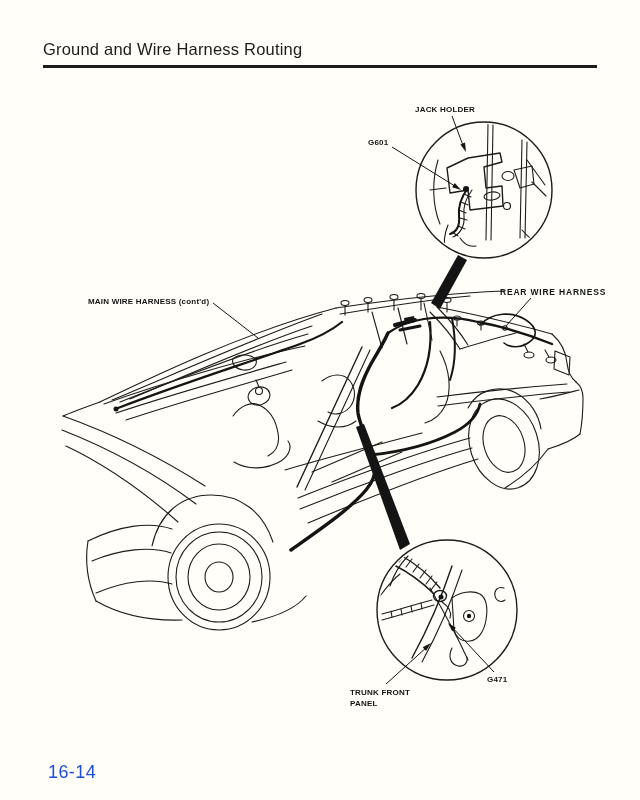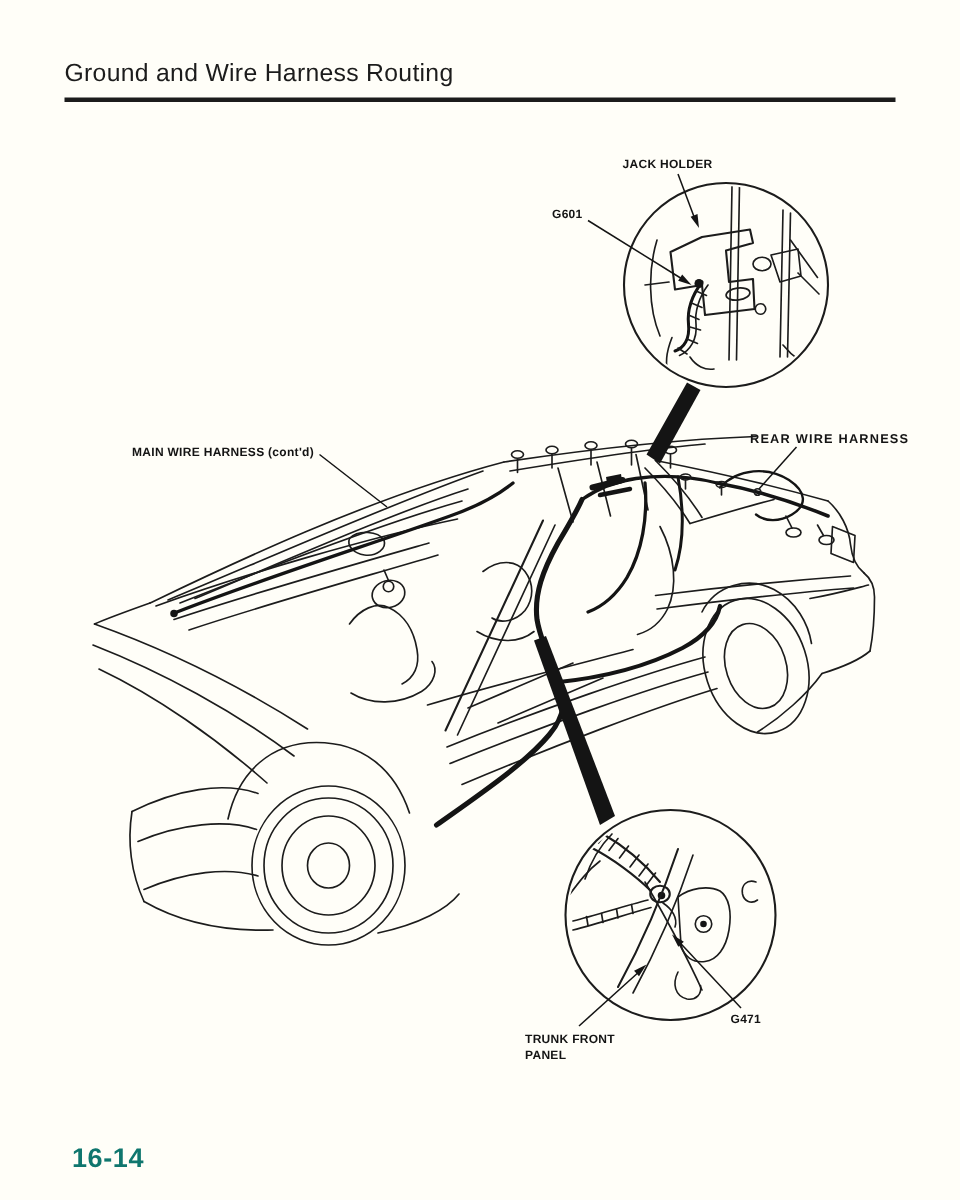--- a/index.html
+++ b/index.html
@@ -15,21 +15,21 @@
     position:absolute;left:43px;top:40px;margin:0;
     font-size:16.5px;font-weight:normal;color:#1c1c1c;
     letter-spacing:0.2px;white-space:nowrap;
   }
   .title-rule{
     position:absolute;left:43px;top:65px;width:554px;height:2.6px;
     background:#1c1c1c;
   }
   .page-number{
     position:absolute;left:48px;top:762px;
-    font-size:18px;font-weight:bold;color:#0f766e;letter-spacing:0.4px;
+    font-size:18px;font-weight:normal;color:#1d4ed8;letter-spacing:0.4px;
   }
   svg.diagram{position:absolute;left:0;top:0;}
   .ln{stroke:#1c1c1c;fill:none;stroke-width:1.1;stroke-linecap:round;stroke-linejoin:round;}
   .ln2{stroke:#1c1c1c;fill:none;stroke-width:1.4;stroke-linecap:round;stroke-linejoin:round;}
   .harness{stroke:#141414;fill:none;stroke-linecap:round;stroke-linejoin:round;}
   .solid{fill:#141414;stroke:none;}
   .lbl{font-family:"Liberation Sans",sans-serif;font-size:8px;font-weight:bold;fill:#141414;letter-spacing:0.2px;}
   .lbl-wide{font-family:"Liberation Sans",sans-serif;font-size:8.5px;font-weight:bold;fill:#141414;letter-spacing:0.8px;}
   .leader{stroke:#141414;stroke-width:1;fill:none;}
 </style>

